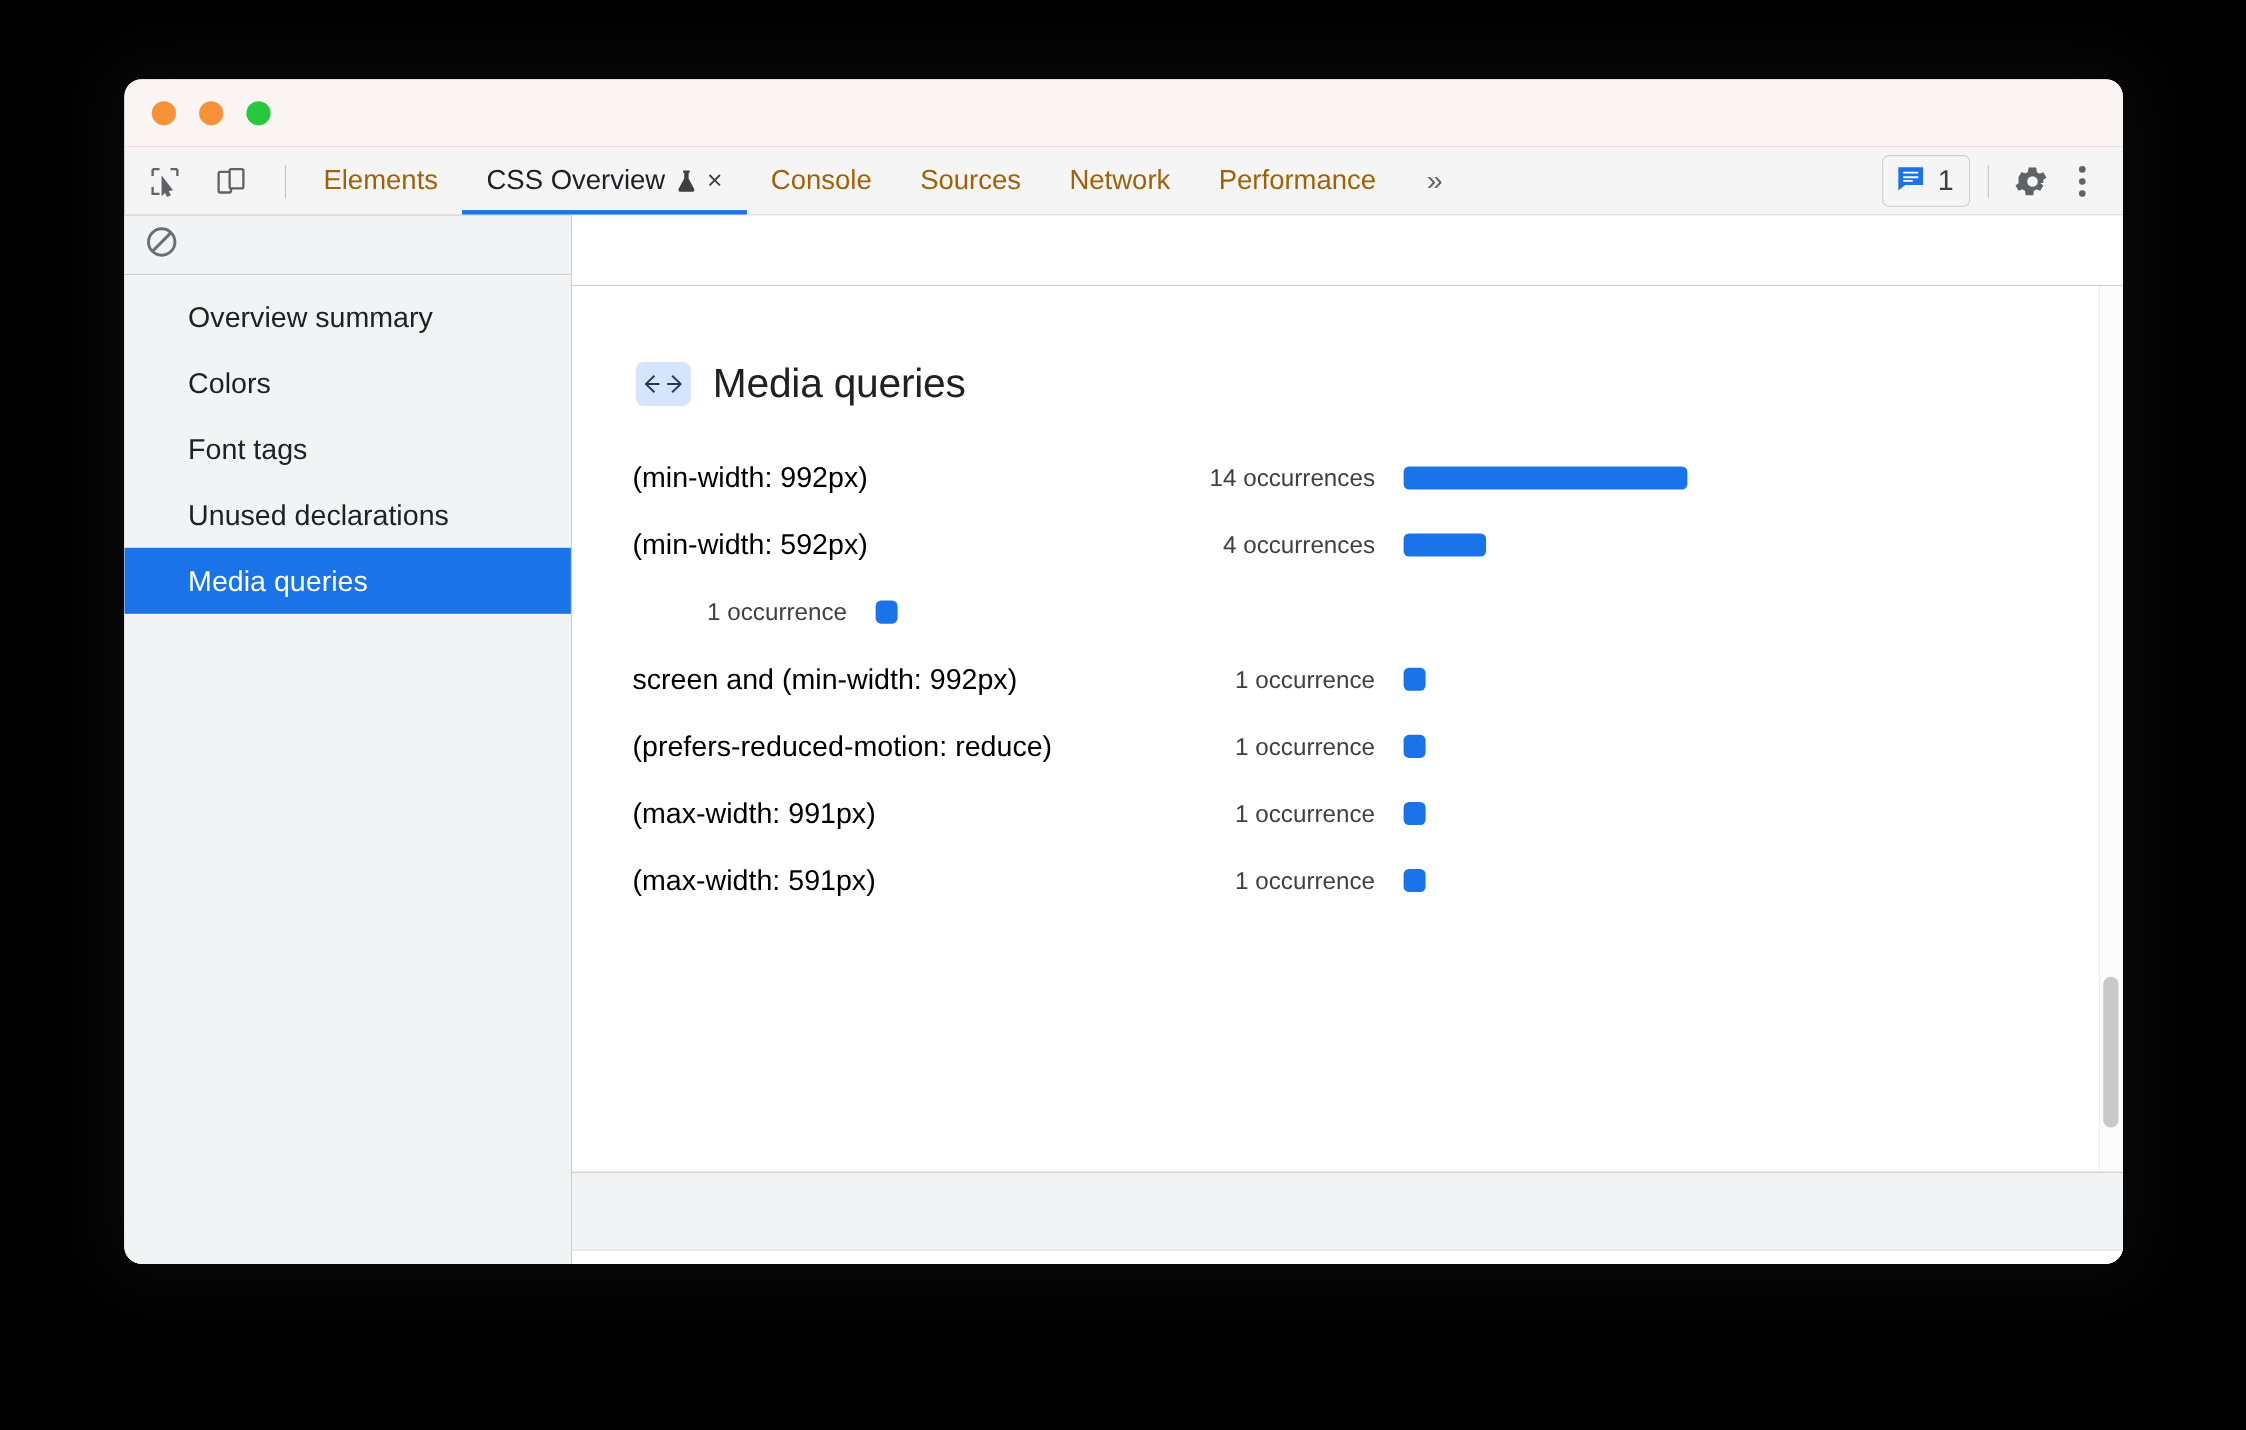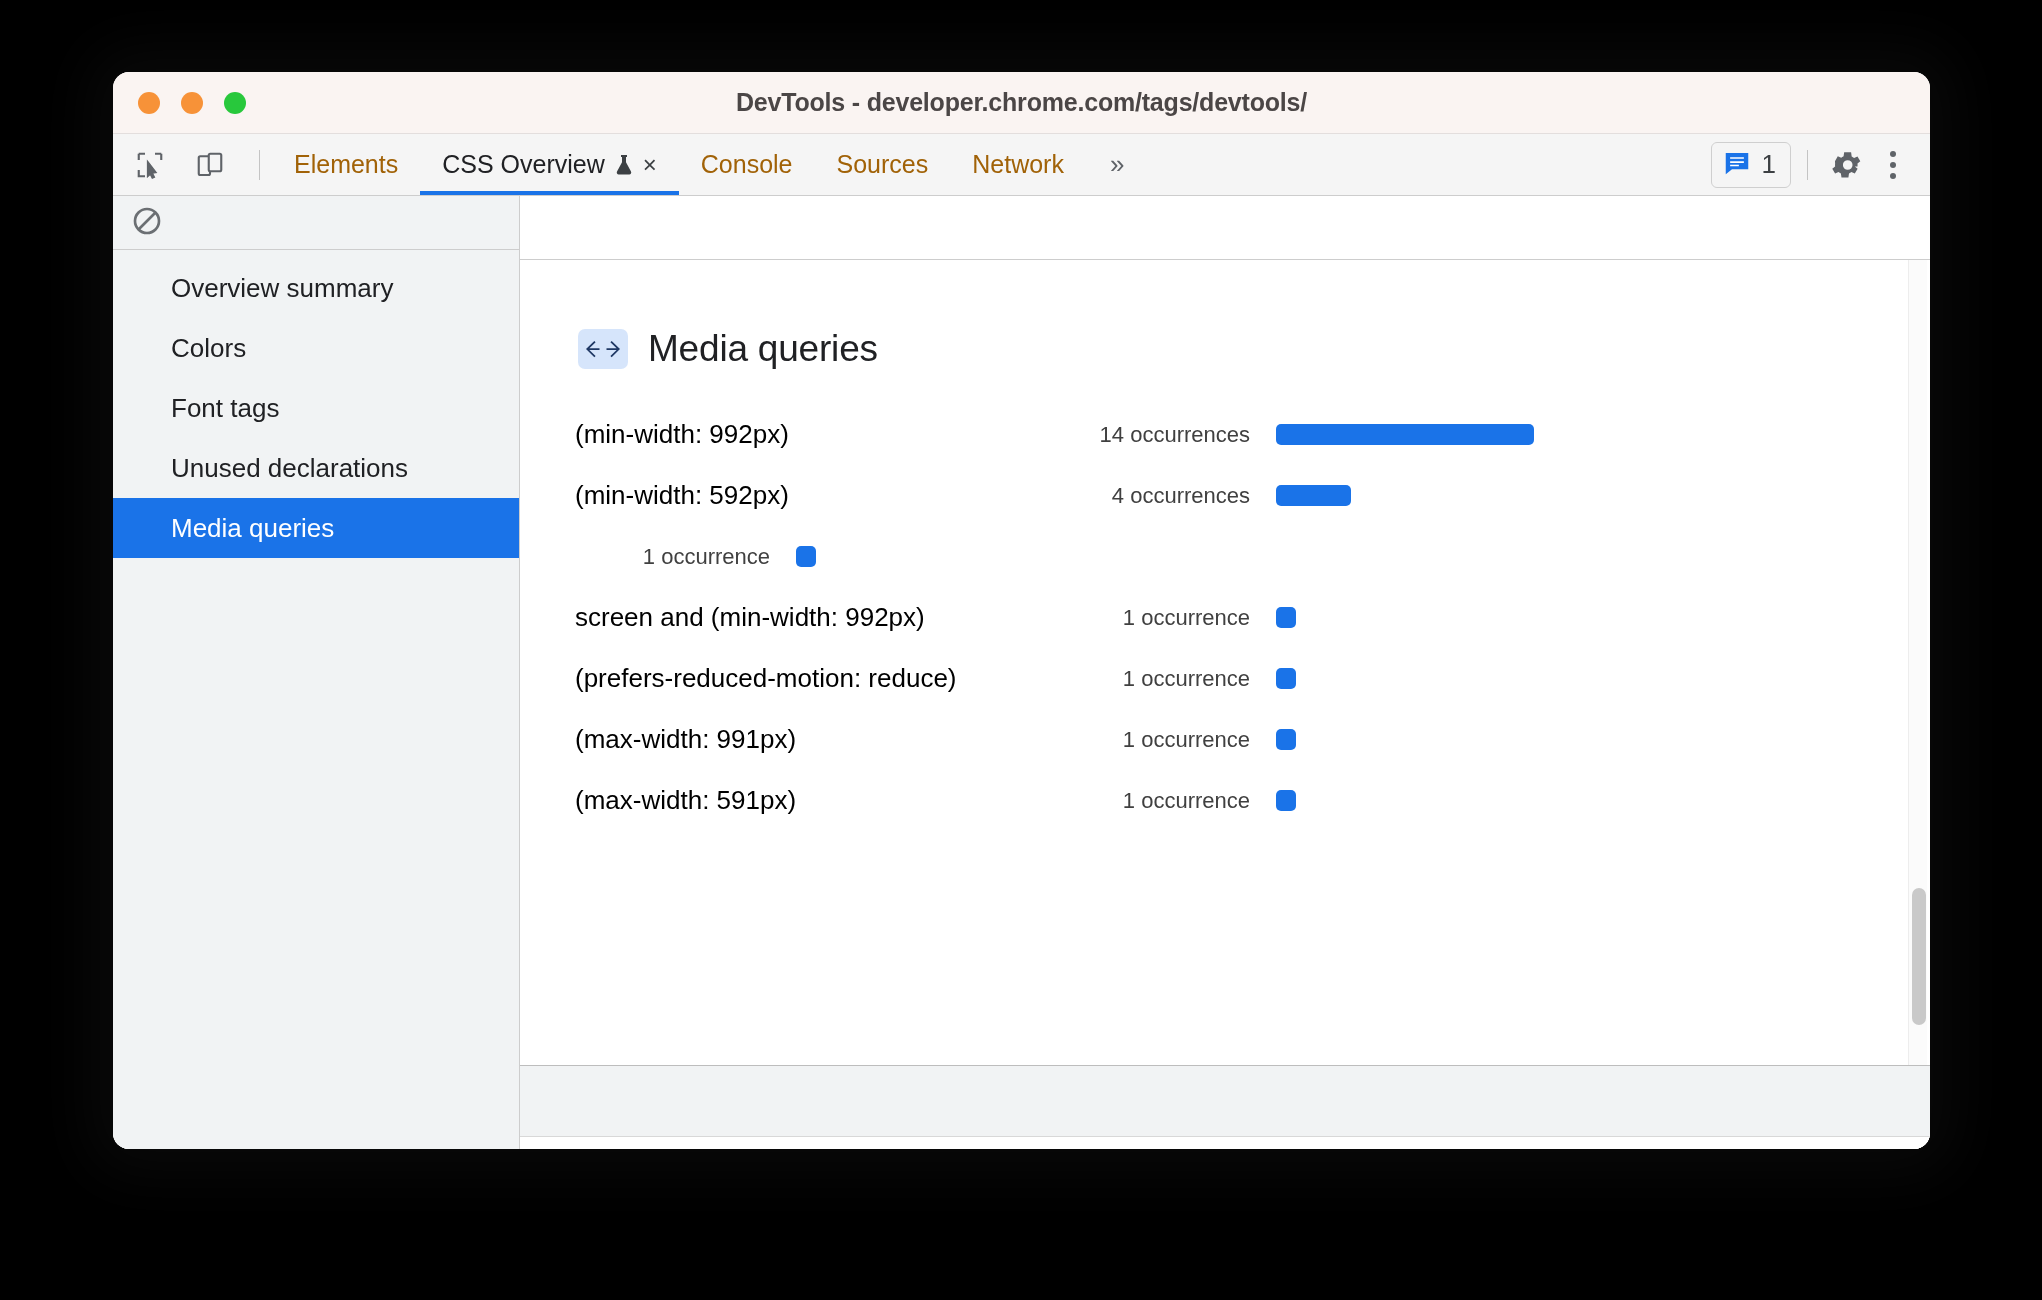--- a/index.html
+++ b/index.html
@@ -287,21 +287,20 @@
 
 <div class="screen">
   <div class="window">
 
     <div class="titlebar">
       <div class="traffic">
         <span class="dot red"></span>
         <span class="dot yellow"></span>
         <span class="dot green"></span>
       </div>
-      <div class="window-title">DevTools - developer.chrome.com/tags/devtools/</div>
     </div>
 
     <div class="tabbar">
       <div class="tool-icons">
         <div class="icon-btn">
           <svg width="30" height="30" viewBox="0 0 24 24" fill="none" stroke="#5f6368" stroke-width="1.7">
             <path d="M3 3h5M3 3v5M3 16v5h5M21 3h-5M21 8V3"></path>
             <path d="M10 9l7 9-3 .6 1.6 3.1-1.8.9-1.6-3.2-2.2 2.1z" fill="#5f6368" stroke="#5f6368" stroke-width="1"></path>
           </svg>
         </div>
@@ -328,20 +327,23 @@
           <span class="tabclose">×</span>
         </div>
         <div class="tab">
           <span>Console</span>
         </div>
         <div class="tab">
           <span>Sources</span>
         </div>
         <div class="tab">
           <span>Network</span>
+        </div>
+        <div class="tab">
+          <span>Performance</span>
         </div>
       </div>
 
       <div class="chevrons">»</div>
 
       <div class="tabbar-right">
         <div class="msg-chip">
           <span>
             <svg width="30" height="30" viewBox="0 0 24 24" fill="#1a73e8">
               <path d="M3 4h18v13H8l-5 4V4z"></path>

